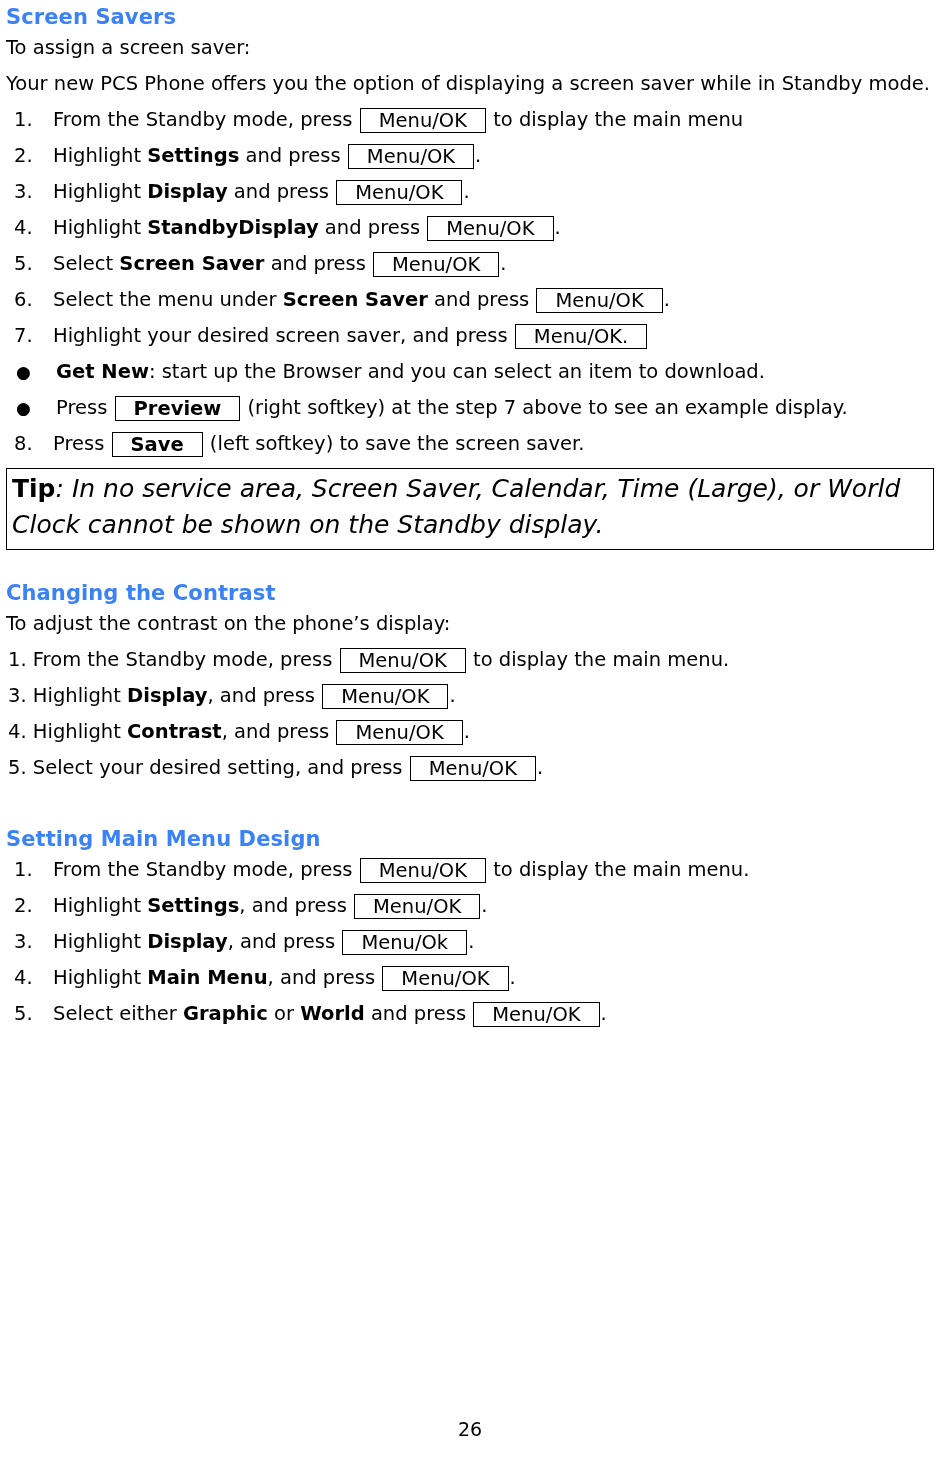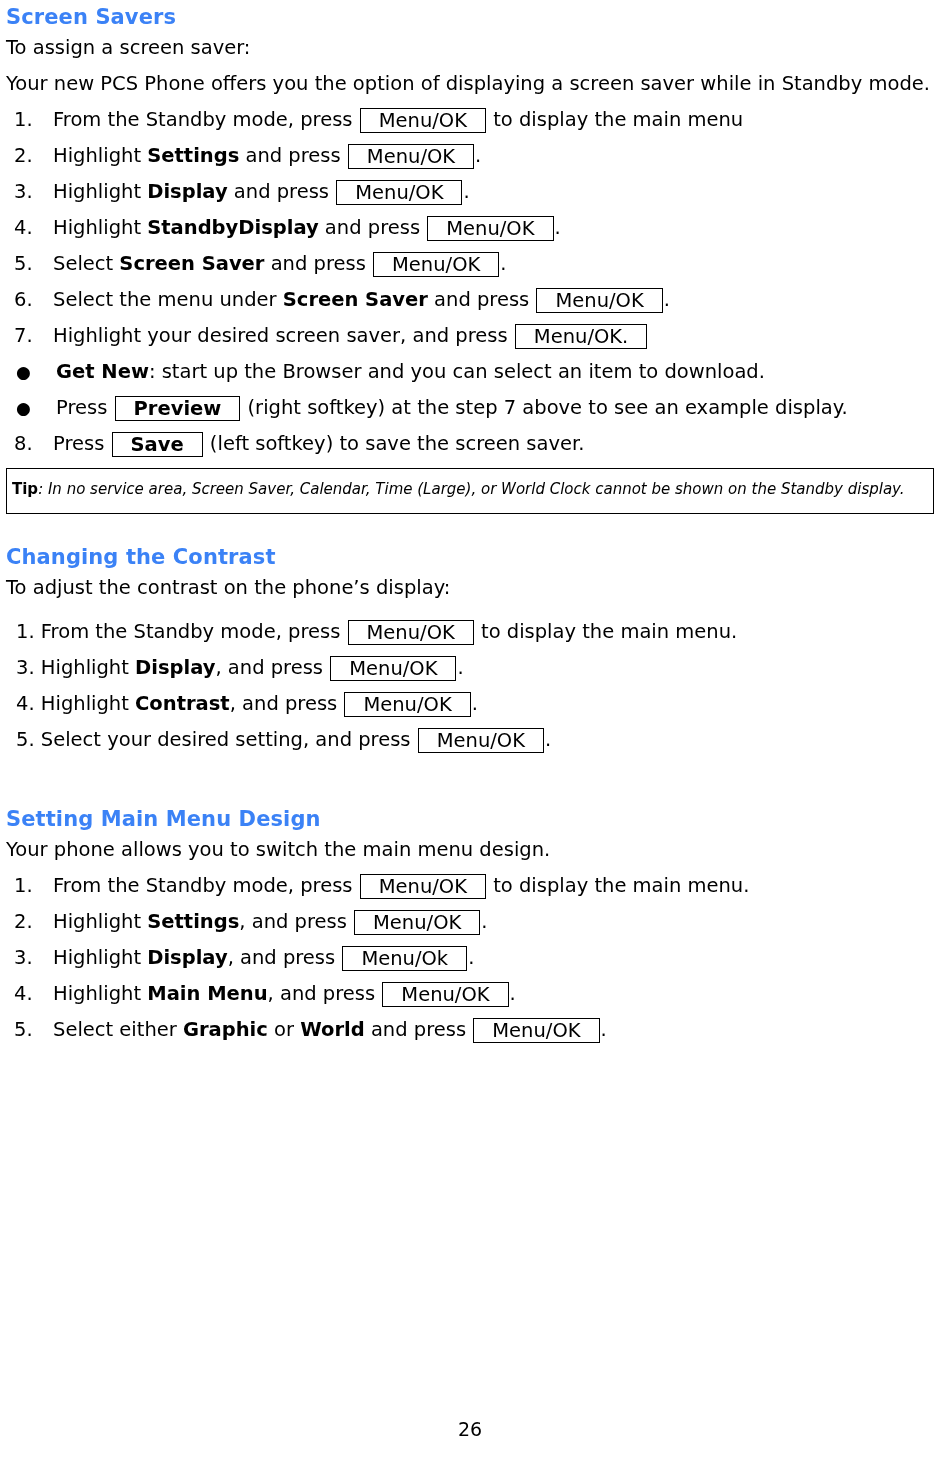--- a/index.html
+++ b/index.html
@@ -59,21 +59,21 @@
     width: 38px;
     text-align: left;
   }
   .list-hang > li.bullet > .marker {
     left: 10px;
     font-size: 17px;
   }
   .list-hang > li.bullet { padding-left: 50px; }
 
   
-  .list-inline { margin: 8px; padding: 0; list-style: none; }
+  .list-inline { margin: 0; padding: 0; list-style: none; }
   .list-inline > li {
     font-size: 19.5px;
     line-height: 36px;
     margin: 0;
     padding-left: 2px;
   }
 
   b, .b { font-weight: bold; }
 
   
@@ -92,21 +92,21 @@
 
   
   .tipbox {
     border: 1.8px solid #000;
     box-sizing: border-box;
     margin: 6px 0 0 0;
     padding: 2px 5px 6px 5px;
     width: 928px;
   }
   .tipbox .tipline {
-    font-size: 15px;
+    font-size: 25px;
     line-height: 36px;
     font-style: italic;
   }
   .tipbox .tipline .lbl {
     font-weight: bold;
     font-style: normal;
   }
   .gap-md { height: 30px; }
   .gap-lg { height: 40px; }
 
@@ -206,21 +206,20 @@
     </li>
     <li>
       <span>5. </span><span>Select your desired setting, and press </span><span class="keycap">Menu/OK</span><span>.</span>
     </li>
   </ul>
 
   <div class="gap-lg"></div>
 
   <h1 class="heading">Setting Main Menu Design</h1>
 
-  <p class="para">Your phone allows you to switch the main menu design.</p>
 
   <ul class="list-hang">
     <li>
       <span class="marker">1.</span>
       <span>From the Standby mode, press </span><span class="keycap">Menu/OK</span><span> to display the main menu.</span>
     </li>
     <li>
       <span class="marker">2.</span>
       <span>Highlight </span><b>Settings</b><span>, and press </span><span class="keycap">Menu/OK</span><span>.</span>
     </li>

